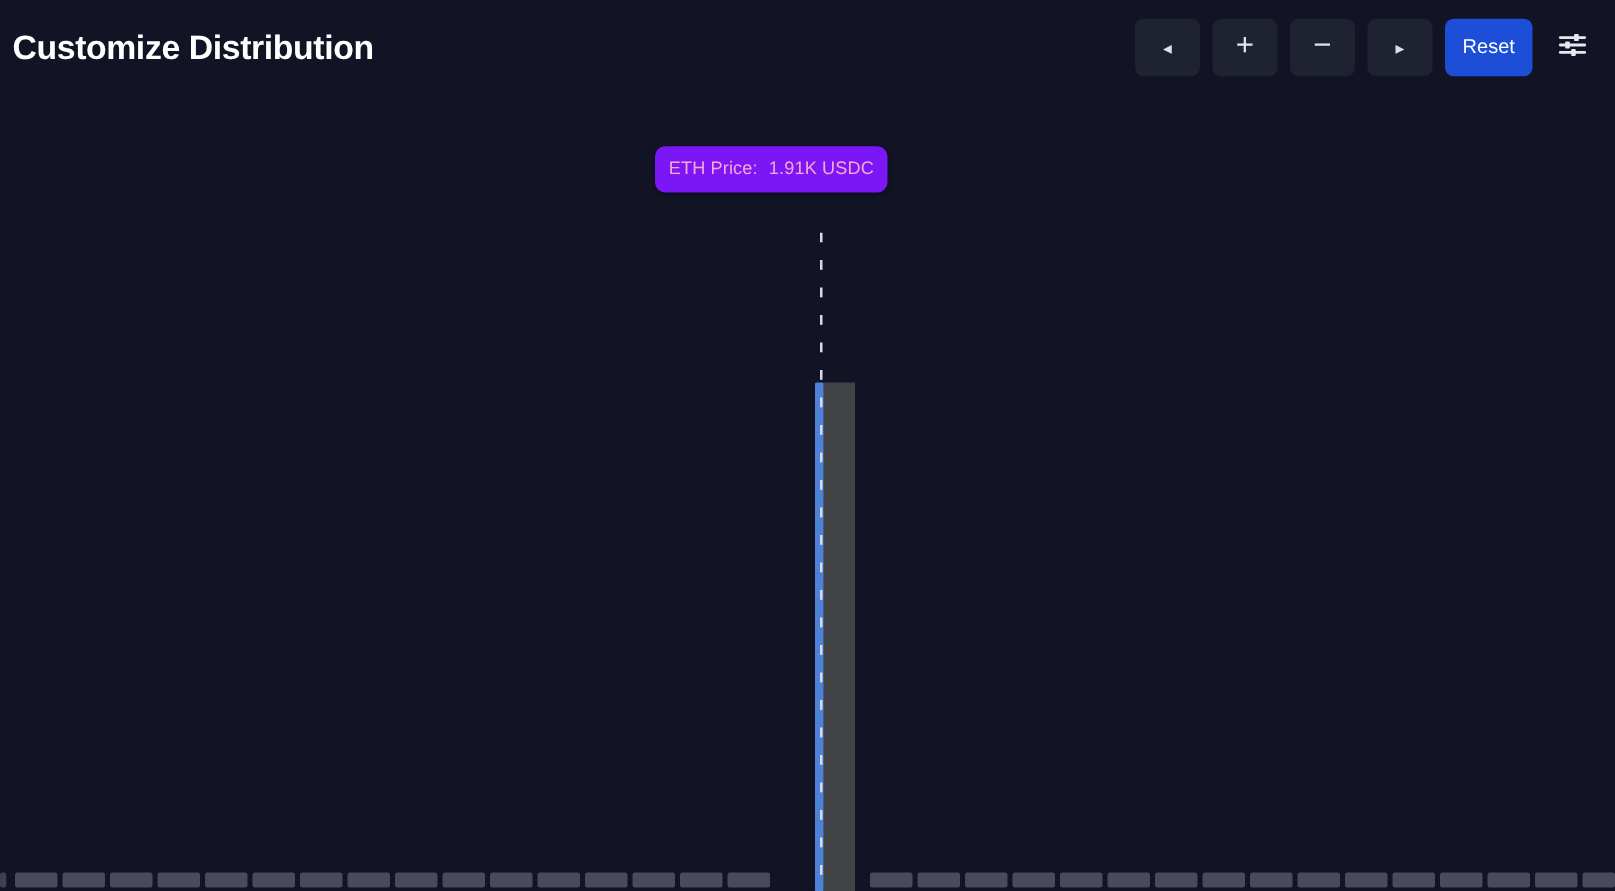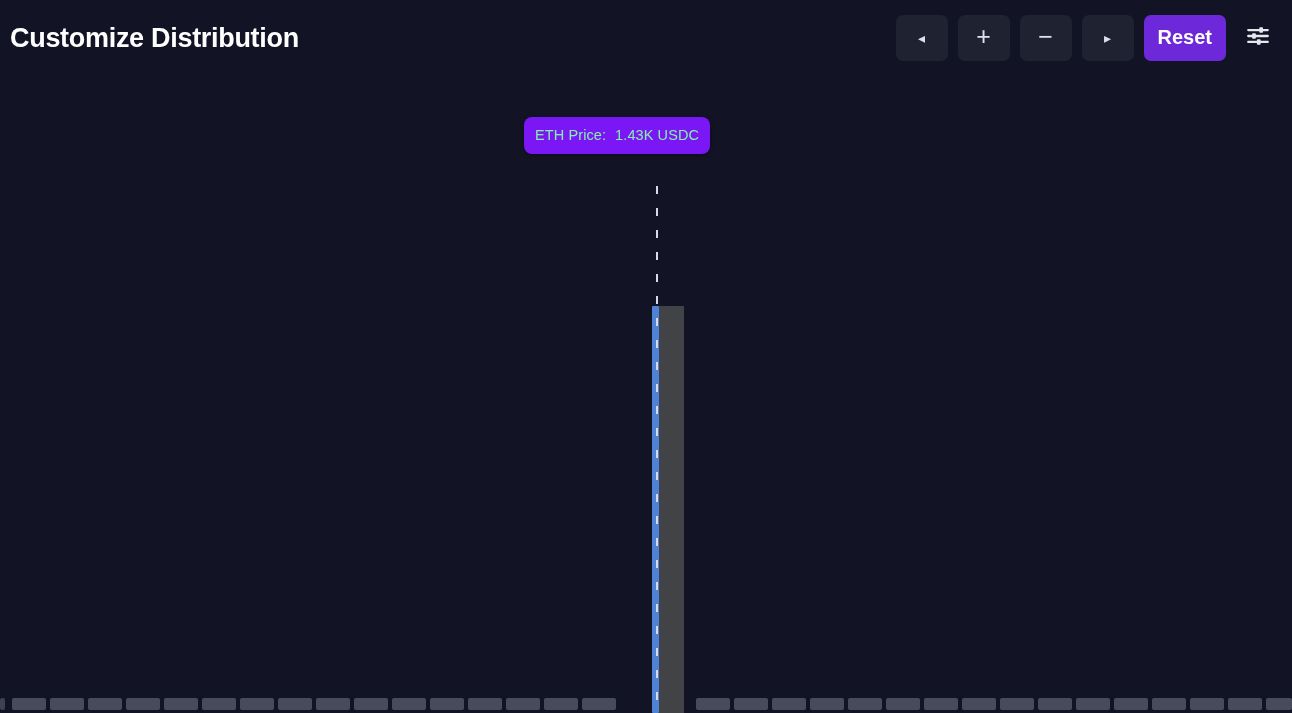--- a/index.html
+++ b/index.html
@@ -78,23 +78,23 @@
     font-weight: 300;
     line-height: 1;
     position: relative;
     top: -1px;
   }
 
   .tbtn-reset {
     width: auto;
     min-width: 70px;
     padding: 0 14px;
-    background: #6d28d9;
-    font-size: 20px;
-    font-weight: bold;
+    background: #1d4ed8;
+    font-size: 16px;
+    font-weight: normal;
     color: #ffffff;
   }
 
   .icon-settings {
     width: 40px;
     height: 46px;
     display: flex;
     align-items: center;
     justify-content: center;
     cursor: pointer;
@@ -120,21 +120,21 @@
     background: #7b17f5;
     border-radius: 8px;
     padding: 7px 11px 8px 11px;
     color: #ffffff;
     white-space: nowrap;
     box-shadow: 0 1px 4px rgba(0,0,0,0.45);
   }
   .price-row {
     font-size: 14.5px;
     line-height: 22px;
-    color: #86efac;
+    color: #f9a8d4;
     letter-spacing: 0.1px;
     display: flex;
     gap: 9px;
   }
   .price-row .plabel { font-weight: normal; }
   .price-row .pvalue { font-weight: normal; }
 
   
   .price-line {
     position: absolute;
@@ -241,21 +241,21 @@
       </button>
 
     </div>
   </div>
 
   <div class="chart-area">
 
     <div class="price-badge">
       <div class="price-row">
         <span class="plabel">ETH Price:</span>
-        <span class="pvalue">1.43K USDC</span>
+        <span class="pvalue">1.91K USDC</span>
       </div>
     </div>
 
     <div class="price-line"></div>
 
     <div class="bar-group">
       <div class="bar-active"></div>
       <div class="bar-inactive"></div>
     </div>
 

